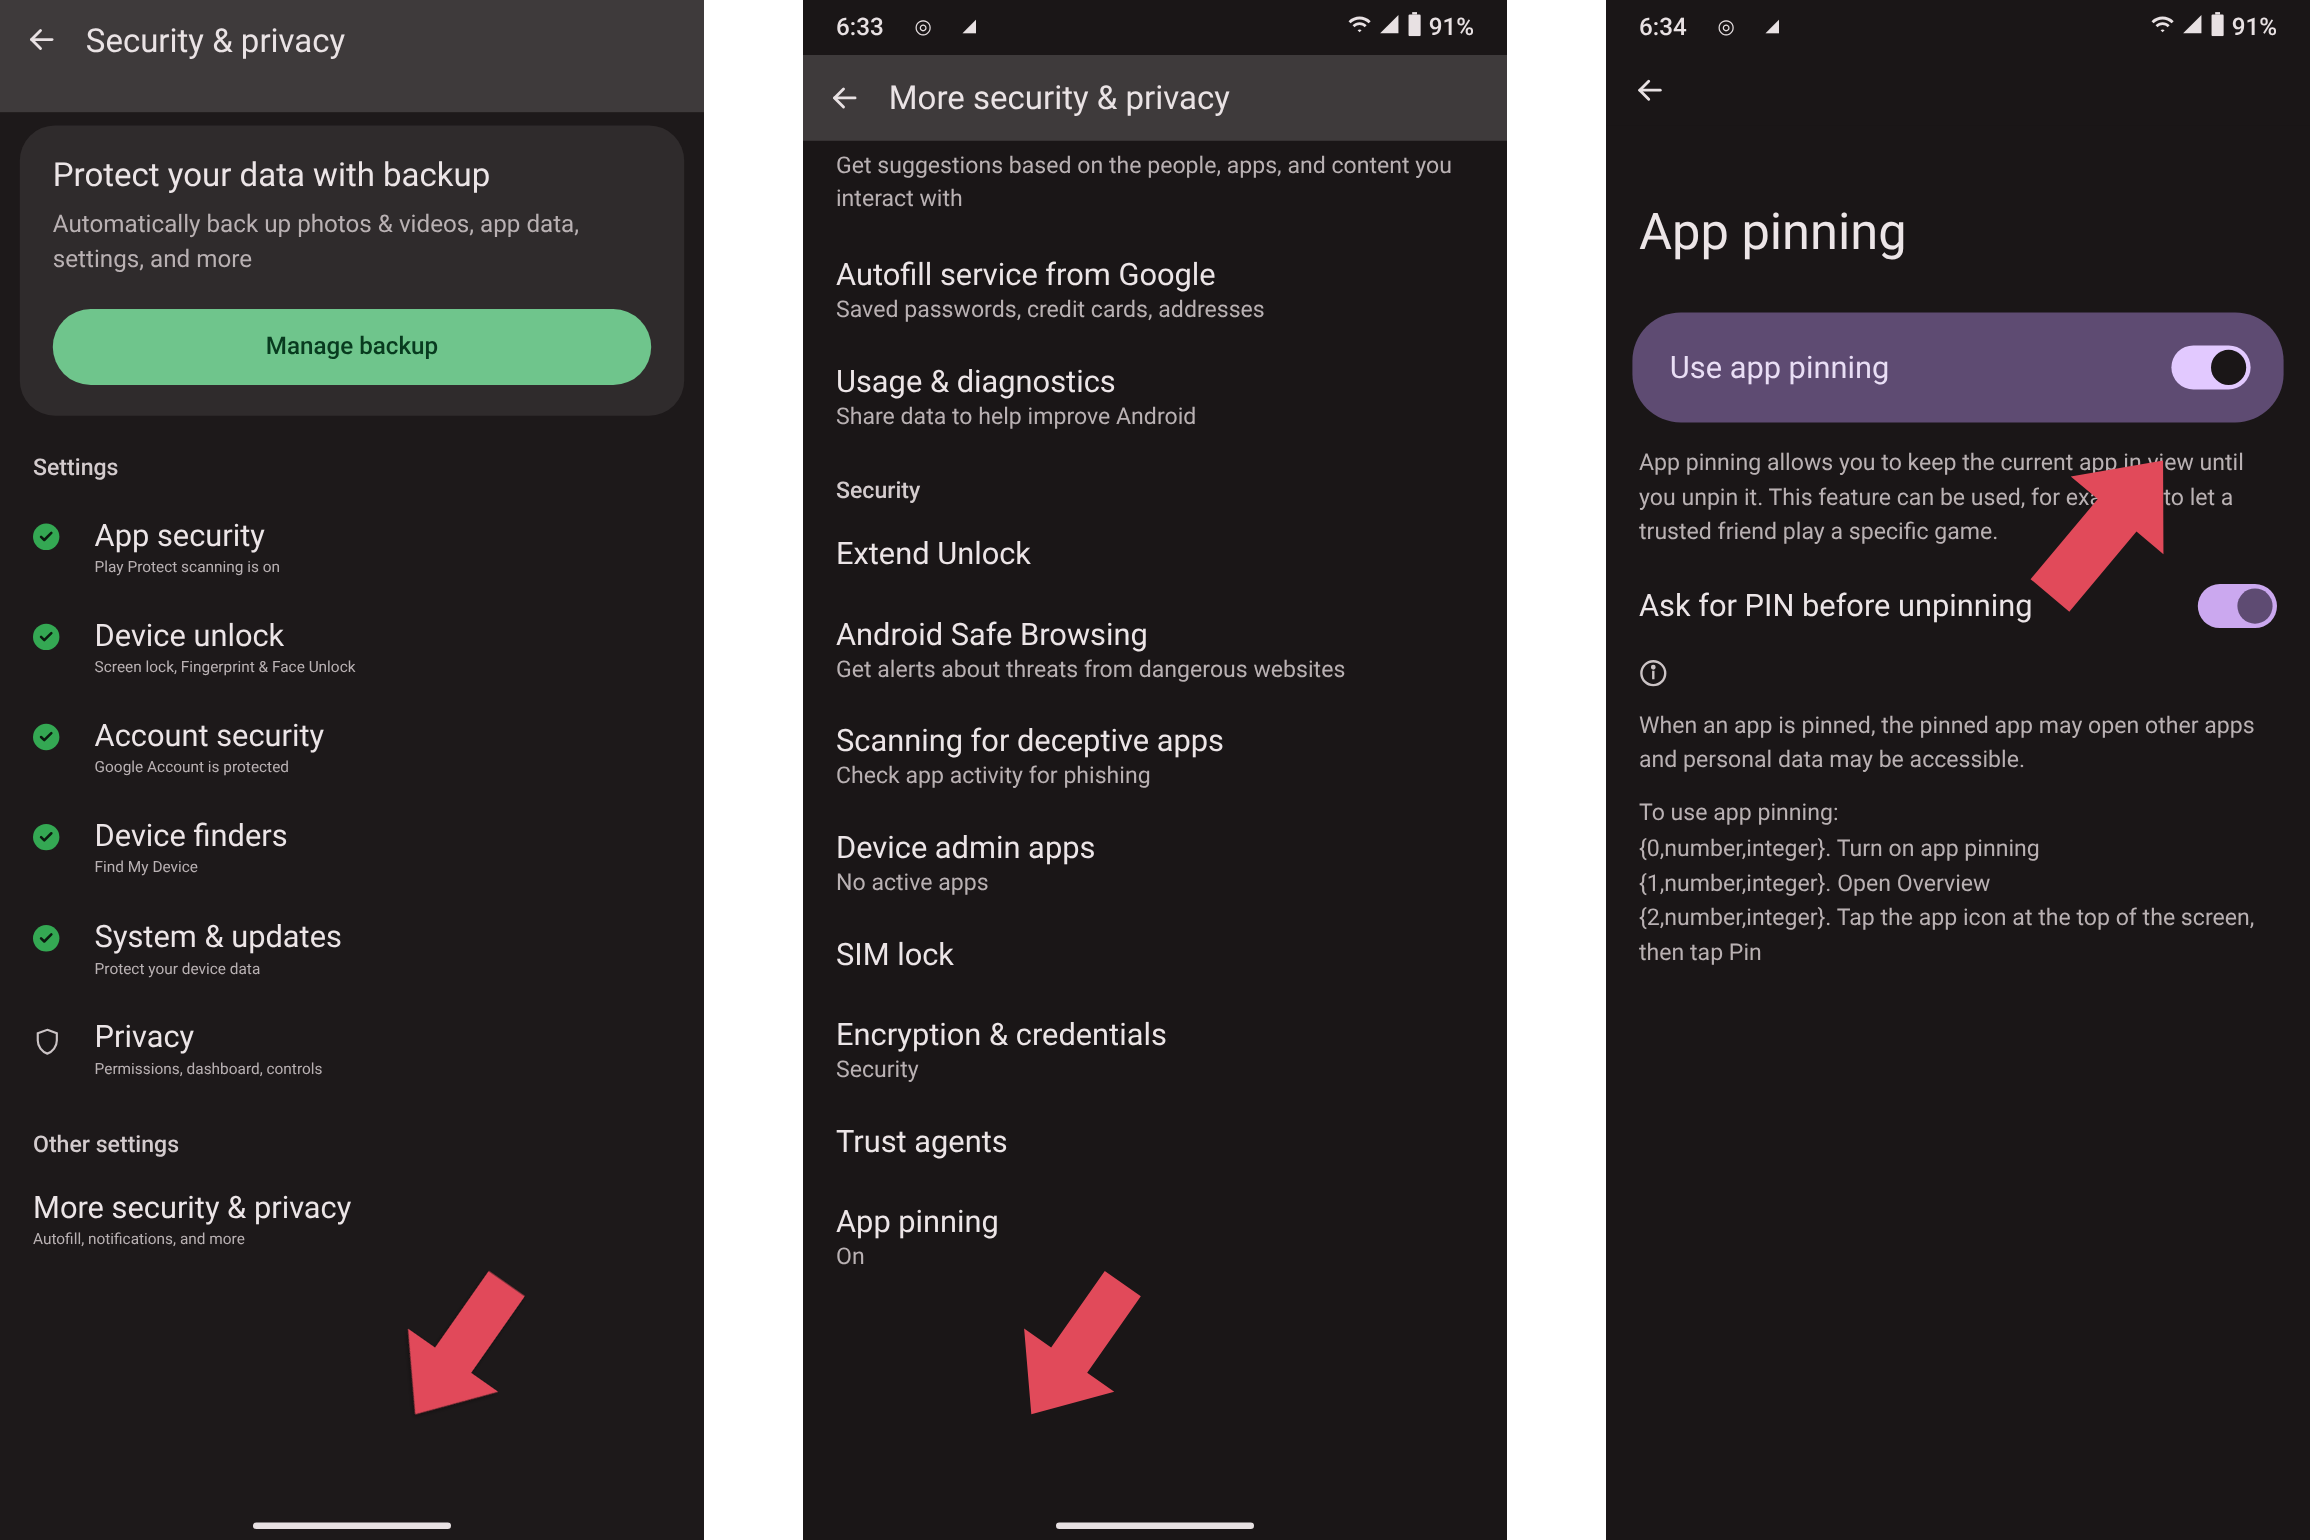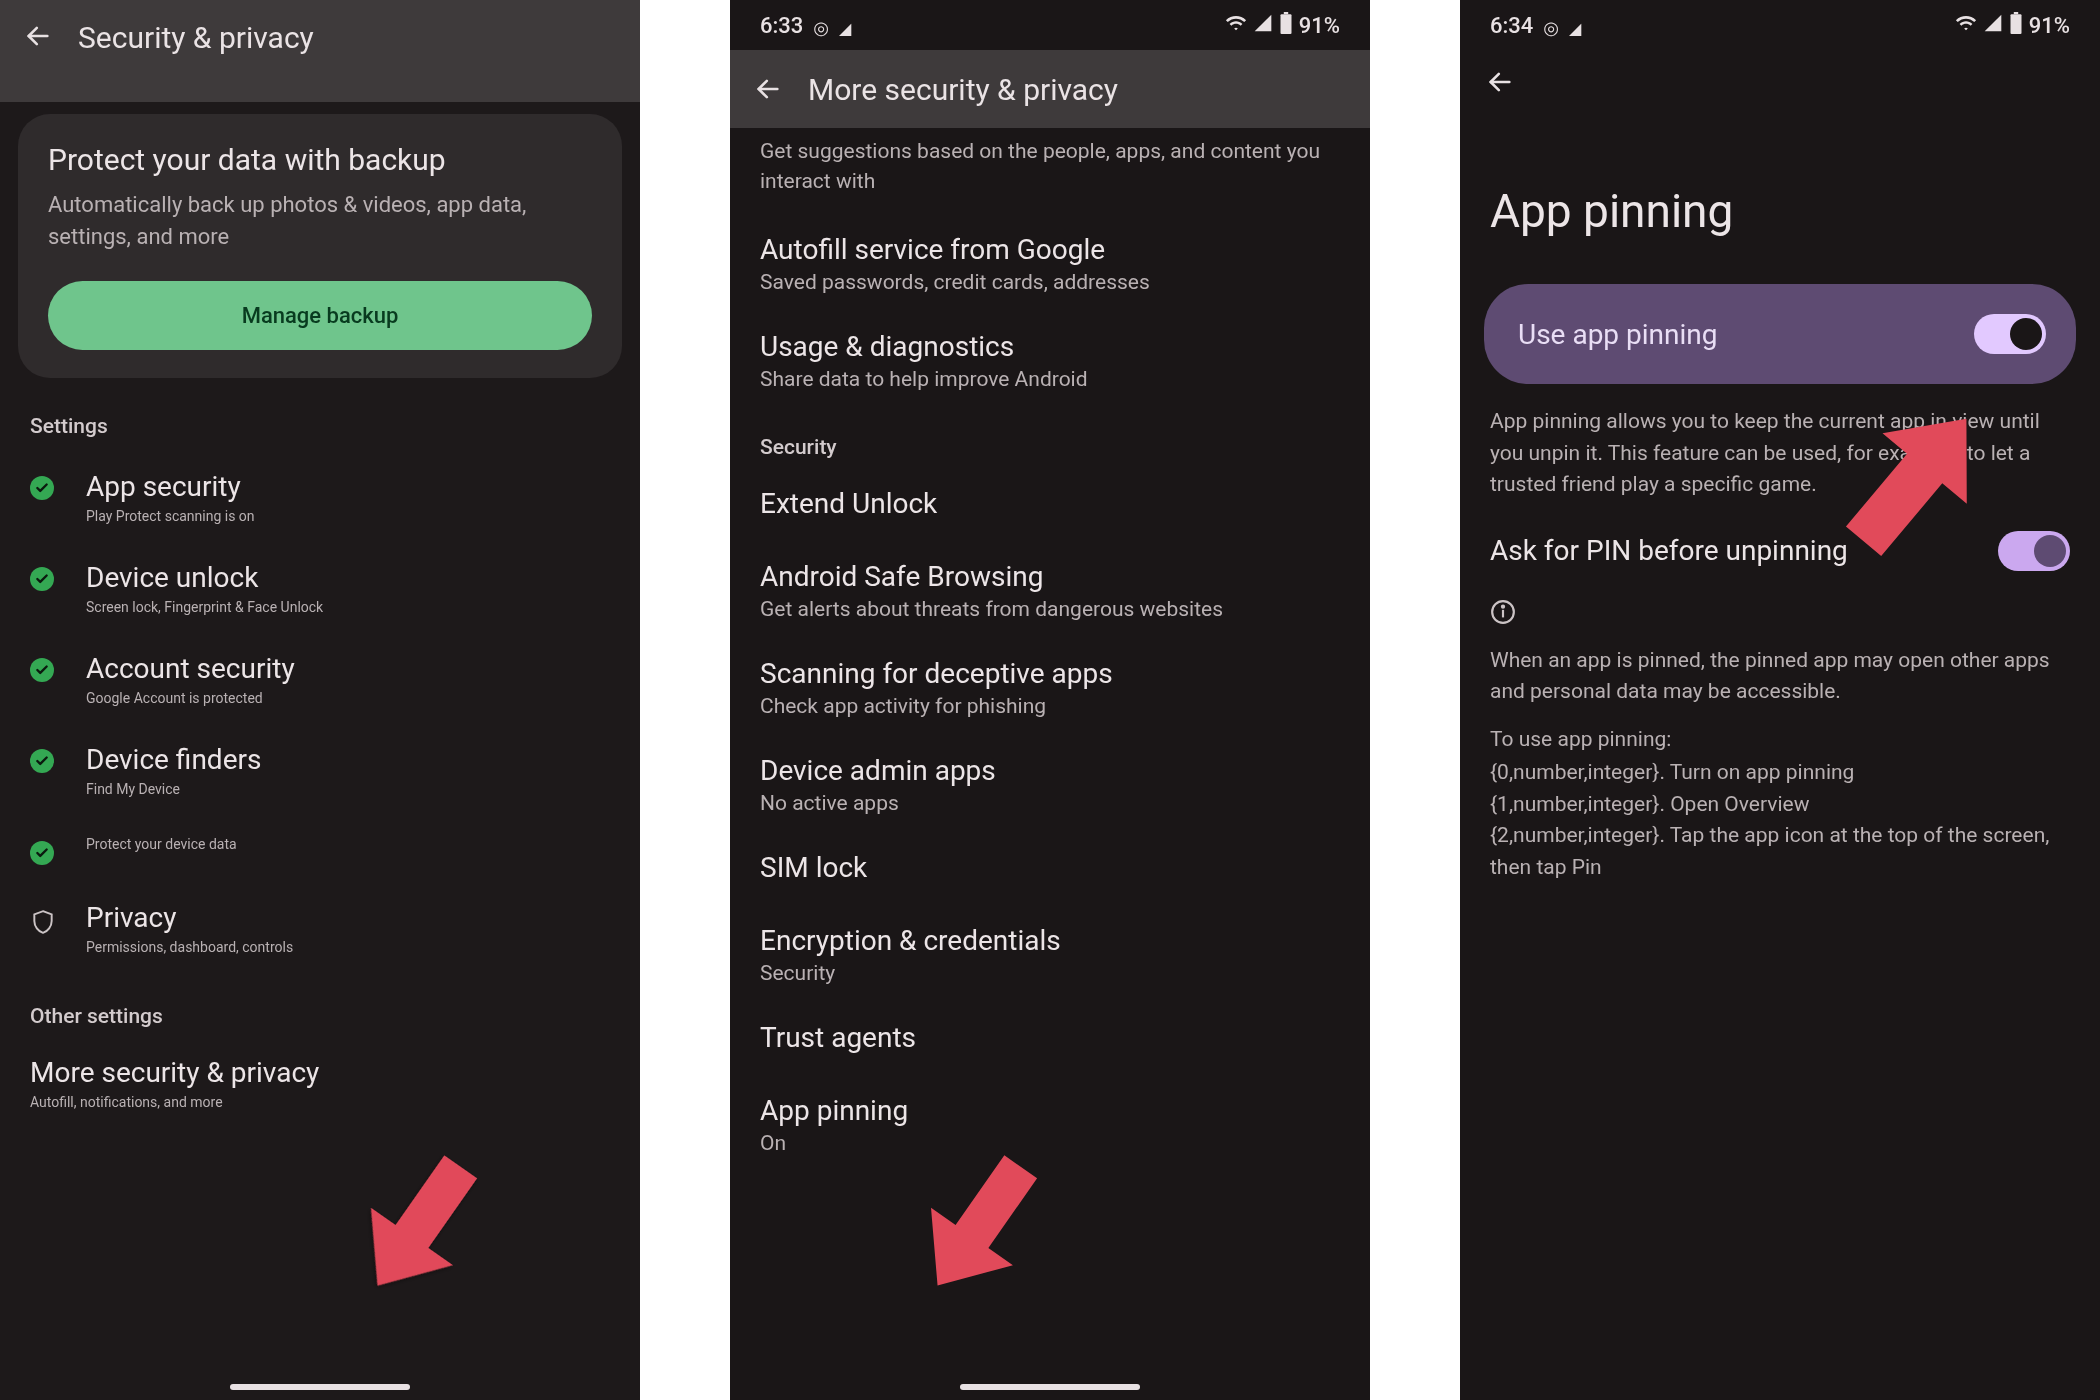--- a/index.html
+++ b/index.html
@@ -26,21 +26,21 @@
   .statusbar {
     height: 50px;
     display: flex;
     align-items: center;
     justify-content: space-between;
     padding: 0 30px;
     font-size: 22px;
     color: #e8e1e3;
     font-weight: 500;
   }
-  .statusbar .left { display:flex; align-items:flex-end; gap:10px; }
+  .statusbar .left { display:flex; align-items:flex-start; gap:28px; }
   .statusbar .right { display:flex; align-items:center; gap:6px; }
   .appbar {
     height: 80px;
     display: flex;
     align-items: center;
     padding: 17px 22px;
     background: #3e3a3b;
     gap: 24px;
   }
   .appbar.tall {
@@ -310,20 +310,21 @@
     </div>
     <div class="item">
       <div class="icon-slot">
           <div class="check-badge">
             <svg width="14" height="14" viewBox="0 0 24 24" fill="none" stroke="#0b1a0f" stroke-width="4" stroke-linecap="round" stroke-linejoin="round">
               <polyline points="20 6 9 17 4 12"></polyline>
             </svg>
           </div>
         </div>
       <div class="texts">
+        <div class="title">System &amp; updates</div>
         <div class="sub">Protect your device data</div>
       </div>
     </div>
     <div class="item">
       <div class="icon-slot shield-icon">
         <svg width="26" height="30" viewBox="0 0 24 24" fill="none" stroke="currentColor" stroke-width="1.8">
             <path d="M12 2 L20 5 V11 C20 16 16.5 20.5 12 22 C7.5 20.5 4 16 4 11 V5 Z"></path>
           </svg>
       </div>
       <div class="texts">

